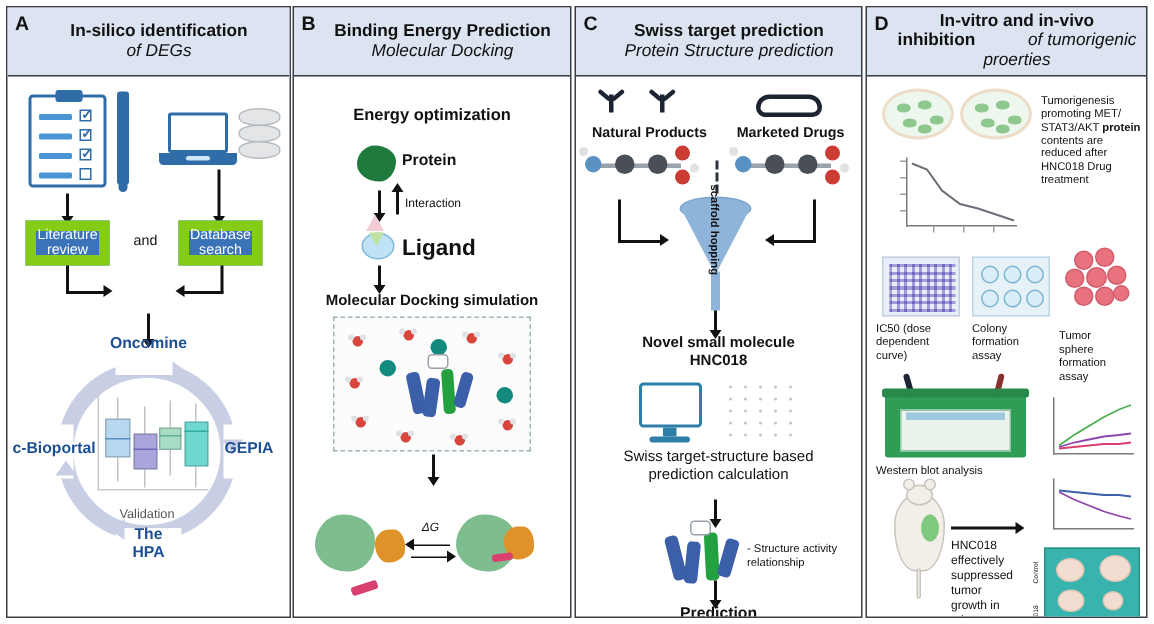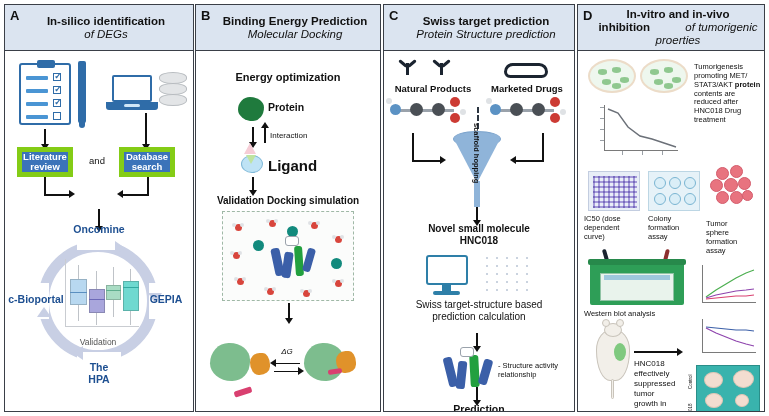--- a/index.html
+++ b/index.html
@@ -75,22 +75,22 @@
   .clip-box { position: absolute; width: 8px; height: 8px; border: 1.6px solid #2f6ca8; background: #fff; }
   .clip-box.checked::after {
     content: "✓"; position: absolute; left: 0.2px; top: -3.5px;
     font-size: 9px; color: #2f6ca8; font-weight: bold;
   }
   .pen { position: absolute; background: #2f6ca8; border-radius: 2px; }
   .laptop-screen { position: absolute; border: 2.5px solid #2f6ca8; background: #fff; border-radius: 2px; }
   .laptop-base { position: absolute; background: #2f6ca8; border-radius: 0 0 3px 3px; }
   .db-disc { position: absolute; background: #e3e5e7; border: 1.4px solid #b8bcc0; border-radius: 50%/45%; }
   .blue-box {
-    position: absolute; background: #3b73b9; border: 5px solid #84cc16;
-    color: #fff; font-size: 9.5px; font-weight: bold;
+    position: absolute; background: #3b73b9; border: 7px solid #84cc16;
+    color: #fff; font-size: 9.5px; font-weight: normal;
     display: flex; align-items: center; justify-content: center;
     text-align: center; line-height: 1.1;
   }
   .ring {
     position: absolute; border-radius: 50%;
     border: 11px solid #c8cfe4;
   }
   .ring-gap {
     position: absolute; background: #fff;
   }
@@ -241,21 +241,21 @@
       <div class="ring-gap" style="left:144px; top:232px; width:18px; height:36px;"></div>
 
       <div style="position:absolute; left:143px; top:242px; width:0;height:0;border-left:7px solid transparent;border-right:7px solid transparent;border-top:10px solid #c8cfe4;"></div>
       <div style="position:absolute; left:32px; top:256px; width:0;height:0;border-left:7px solid transparent;border-right:7px solid transparent;border-bottom:10px solid #c8cfe4;"></div>
       <div style="position:absolute; left:68px; top:295px; width:0;height:0;border-top:7px solid transparent;border-bottom:7px solid transparent;border-right:10px solid #c8cfe4;"></div>
       <div style="position:absolute; left:110px; top:190px; width:0;height:0;border-top:7px solid transparent;border-bottom:7px solid transparent;border-left:10px solid #c8cfe4;"></div>
 
       <div class="lbl lbl-blue" style="left:49px; top:172px; width:90px; font-size:10.5px;">Oncomine</div>
       <div class="lbl lbl-blue" style="left:133px; top:242px; width:56px; font-size:10.5px;">GEPIA</div>
       <div class="lbl lbl-blue" style="left:0px; top:242px; width:62px; font-size:10.5px;">c-Bioportal</div>
-      <div class="lbl lbl-blue" style="left:56px; top:311px; width:76px; font-size:10.5px; line-height:1.12;">
+      <div class="lbl lbl-blue" style="left:56px; top:300px; width:76px; font-size:10.5px; line-height:1.12;">
         <span>The</span><br><span>HPA</span>
       </div>
 
       <div class="boxplot" style="left:52px; top:208px; width:86px; height:78px;">
         <div class="bp-axis" style="left:8px; top:0; width:1px; height:68px;"></div>
         <div class="bp-axis" style="left:8px; top:67px; width:74px; height:1px;"></div>
         <div class="bp-wh" style="left:21px; top:6px; height:56px;"></div>
         <div class="bp-box" style="left:13px; top:20px; width:17px; height:26px; background:#b8d8f0;"></div>
         <div class="bp-med" style="left:13px; top:33px; width:17px; background:#5a8fc0;"></div>
         <div class="bp-wh" style="left:39px; top:12px; height:54px;"></div>
@@ -294,21 +294,21 @@
       <div class="arrow-v arrow-up" style="left:68px; top:76px; height:16px;"></div>
       <div class="lbl" style="left:74px; top:80px; width:80px; font-size:8px; text-align:left;">Interaction</div>
 
       <div class="ligand-blob" style="left:45px; top:104px; width:22px; height:18px;"></div>
       <div class="tri" style="left:48px; top:92px; border-left:6px solid transparent; border-right:6px solid transparent; border-bottom:11px solid #f6cdd6;"></div>
       <div class="tri" style="left:50px; top:104px; border-left:5px solid transparent; border-right:5px solid transparent; border-top:9px solid #bfe3a0;"></div>
       <div class="ttl" style="left:72px; top:106px; width:60px; font-size:15px; text-align:left;">Ligand</div>
 
       <div class="arrow-v" style="left:56px; top:126px; height:14px;"></div>
 
-      <div class="ttl" style="left:0; top:144px; width:100%; font-size:10px;">Validation Docking simulation</div>
+      <div class="ttl" style="left:0; top:144px; width:100%; font-size:10px;">Molecular Docking simulation</div>
 
       <div class="dock-box" style="left:26px; top:160px; width:132px; height:90px;">
         <div class="water" style="left:12px; top:12px;"></div>
         <div class="water" style="left:46px; top:8px;"></div>
         <div class="water" style="left:88px; top:10px;"></div>
         <div class="water" style="left:112px; top:24px;"></div>
         <div class="water" style="left:10px; top:40px;"></div>
         <div class="water" style="left:14px; top:66px;"></div>
         <div class="water" style="left:44px; top:76px;"></div>
         <div class="water" style="left:80px; top:78px;"></div>

